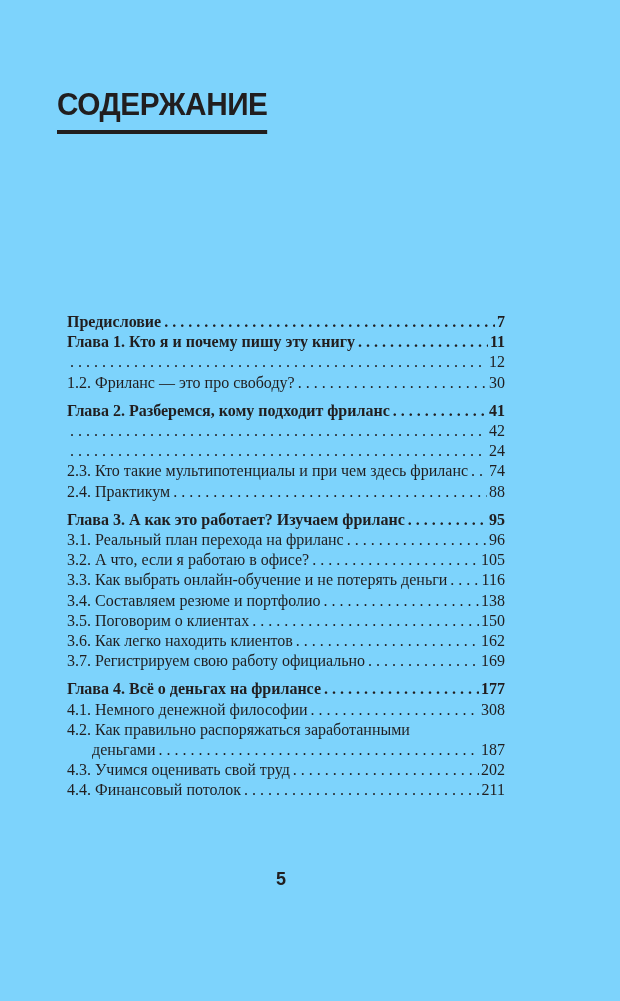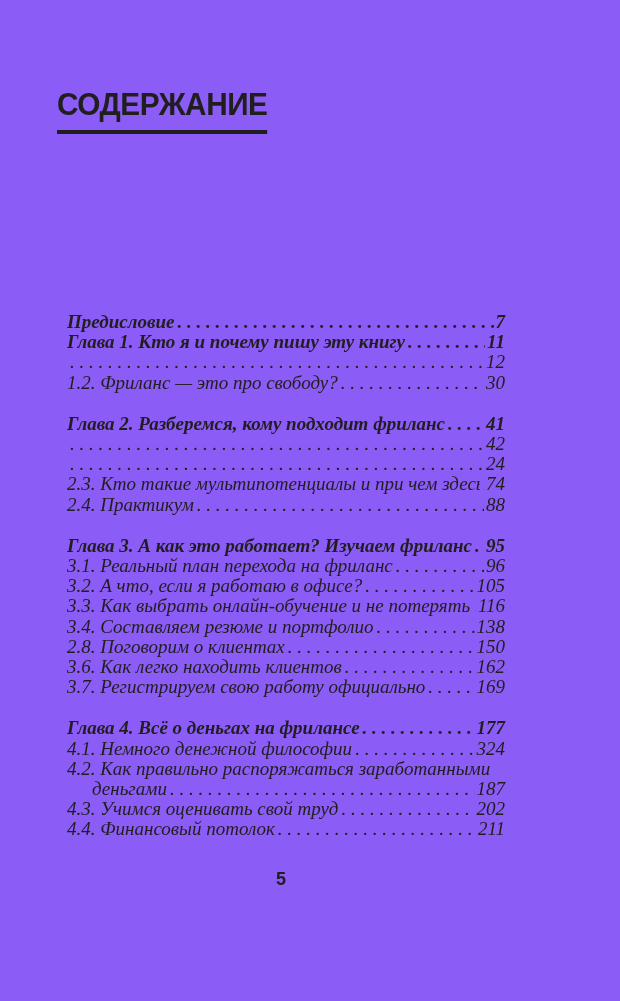--- a/index.html
+++ b/index.html
@@ -2,21 +2,21 @@
 <html><head>
 <meta charset="utf-8">
 <style>
   html, body { margin: 0; padding: 0; }
   body { background: #ffffff; }
 
   .page {
     position: relative;
     width: 620px;
     height: 1001px;
-    background: #8b5cf6;
+    background: #7dd3fc;
     color: #211e1f;
     font-family: "Liberation Serif", serif;
     overflow: hidden;
   }
 
   .title-wrap {
     position: absolute;
     left: 57px;
     top: 88px;
   }
@@ -38,30 +38,29 @@
   }
 
   .toc {
     position: absolute;
     left: 67px;
     top: 312px;
     width: 438px;
   }
 
   .toc-section + .toc-section {
-    margin-top: 21px;
+    margin-top: 8px;
   }
 
   .toc-row {
     display: flex;
     align-items: baseline;
-    font-size: 19px;
+    font-size: 16px;
     line-height: 20.2px;
     white-space: nowrap;
-    font-style: italic;
   }
 
   .toc-row.bold { font-weight: 700; }
 
   .toc-row .entry-text {
     flex: 0 1 auto;
     min-width: 0;
     overflow: hidden;
   }
 
@@ -170,21 +169,21 @@
           <span class="entry-text">3.3. Как выбрать онлайн-обучение и не потерять деньги</span>
           <span class="dot-leader">. . . . . . . . . . . . . . . . . . . . . . . . . . . . . . . . . . . . . . . . . . . . . . . . . . . . . . . . . . . . . . . . . . . . . . . . . . . . . . . .</span>
           <span class="entry-page">116</span>
         </div>
         <div class="toc-row">
           <span class="entry-text">3.4. Составляем резюме и портфолио</span>
           <span class="dot-leader">. . . . . . . . . . . . . . . . . . . . . . . . . . . . . . . . . . . . . . . . . . . . . . . . . . . . . . . . . . . . . . . . . . . . . . . . . . . . . . . .</span>
           <span class="entry-page">138</span>
         </div>
         <div class="toc-row">
-          <span class="entry-text">2.8. Поговорим о клиентах</span>
+          <span class="entry-text">3.5. Поговорим о клиентах</span>
           <span class="dot-leader">. . . . . . . . . . . . . . . . . . . . . . . . . . . . . . . . . . . . . . . . . . . . . . . . . . . . . . . . . . . . . . . . . . . . . . . . . . . . . . . .</span>
           <span class="entry-page">150</span>
         </div>
         <div class="toc-row">
           <span class="entry-text">3.6. Как легко находить клиентов</span>
           <span class="dot-leader">. . . . . . . . . . . . . . . . . . . . . . . . . . . . . . . . . . . . . . . . . . . . . . . . . . . . . . . . . . . . . . . . . . . . . . . . . . . . . . . .</span>
           <span class="entry-page">162</span>
         </div>
         <div class="toc-row">
           <span class="entry-text">3.7. Регистрируем свою работу официально</span>
@@ -194,21 +193,21 @@
       </div>
       <div class="toc-section">
         <div class="toc-row bold">
           <span class="entry-text">Глава 4. Всё о деньгах на фрилансе</span>
           <span class="dot-leader">. . . . . . . . . . . . . . . . . . . . . . . . . . . . . . . . . . . . . . . . . . . . . . . . . . . . . . . . . . . . . . . . . . . . . . . . . . . . . . . .</span>
           <span class="entry-page">177</span>
         </div>
         <div class="toc-row">
           <span class="entry-text">4.1. Немного денежной философии</span>
           <span class="dot-leader">. . . . . . . . . . . . . . . . . . . . . . . . . . . . . . . . . . . . . . . . . . . . . . . . . . . . . . . . . . . . . . . . . . . . . . . . . . . . . . . .</span>
-          <span class="entry-page">324</span>
+          <span class="entry-page">308</span>
         </div>
         <div class="toc-row no-leader">
           <span class="entry-text">4.2. Как правильно распоряжаться заработанными</span>
         </div>
         <div class="toc-row indent">
           <span class="entry-text">деньгами</span>
           <span class="dot-leader">. . . . . . . . . . . . . . . . . . . . . . . . . . . . . . . . . . . . . . . . . . . . . . . . . . . . . . . . . . . . . . . . . . . . . . . . . . . . . . . .</span>
           <span class="entry-page">187</span>
         </div>
         <div class="toc-row">

